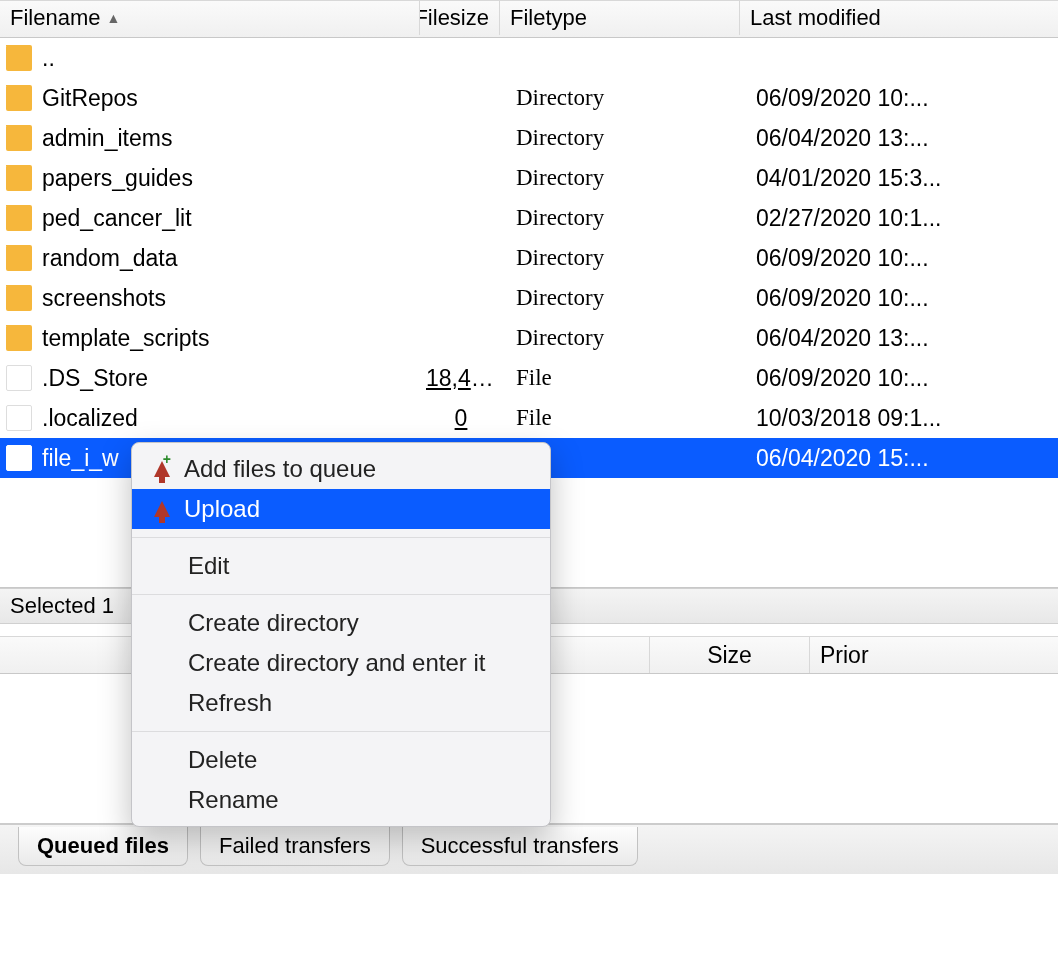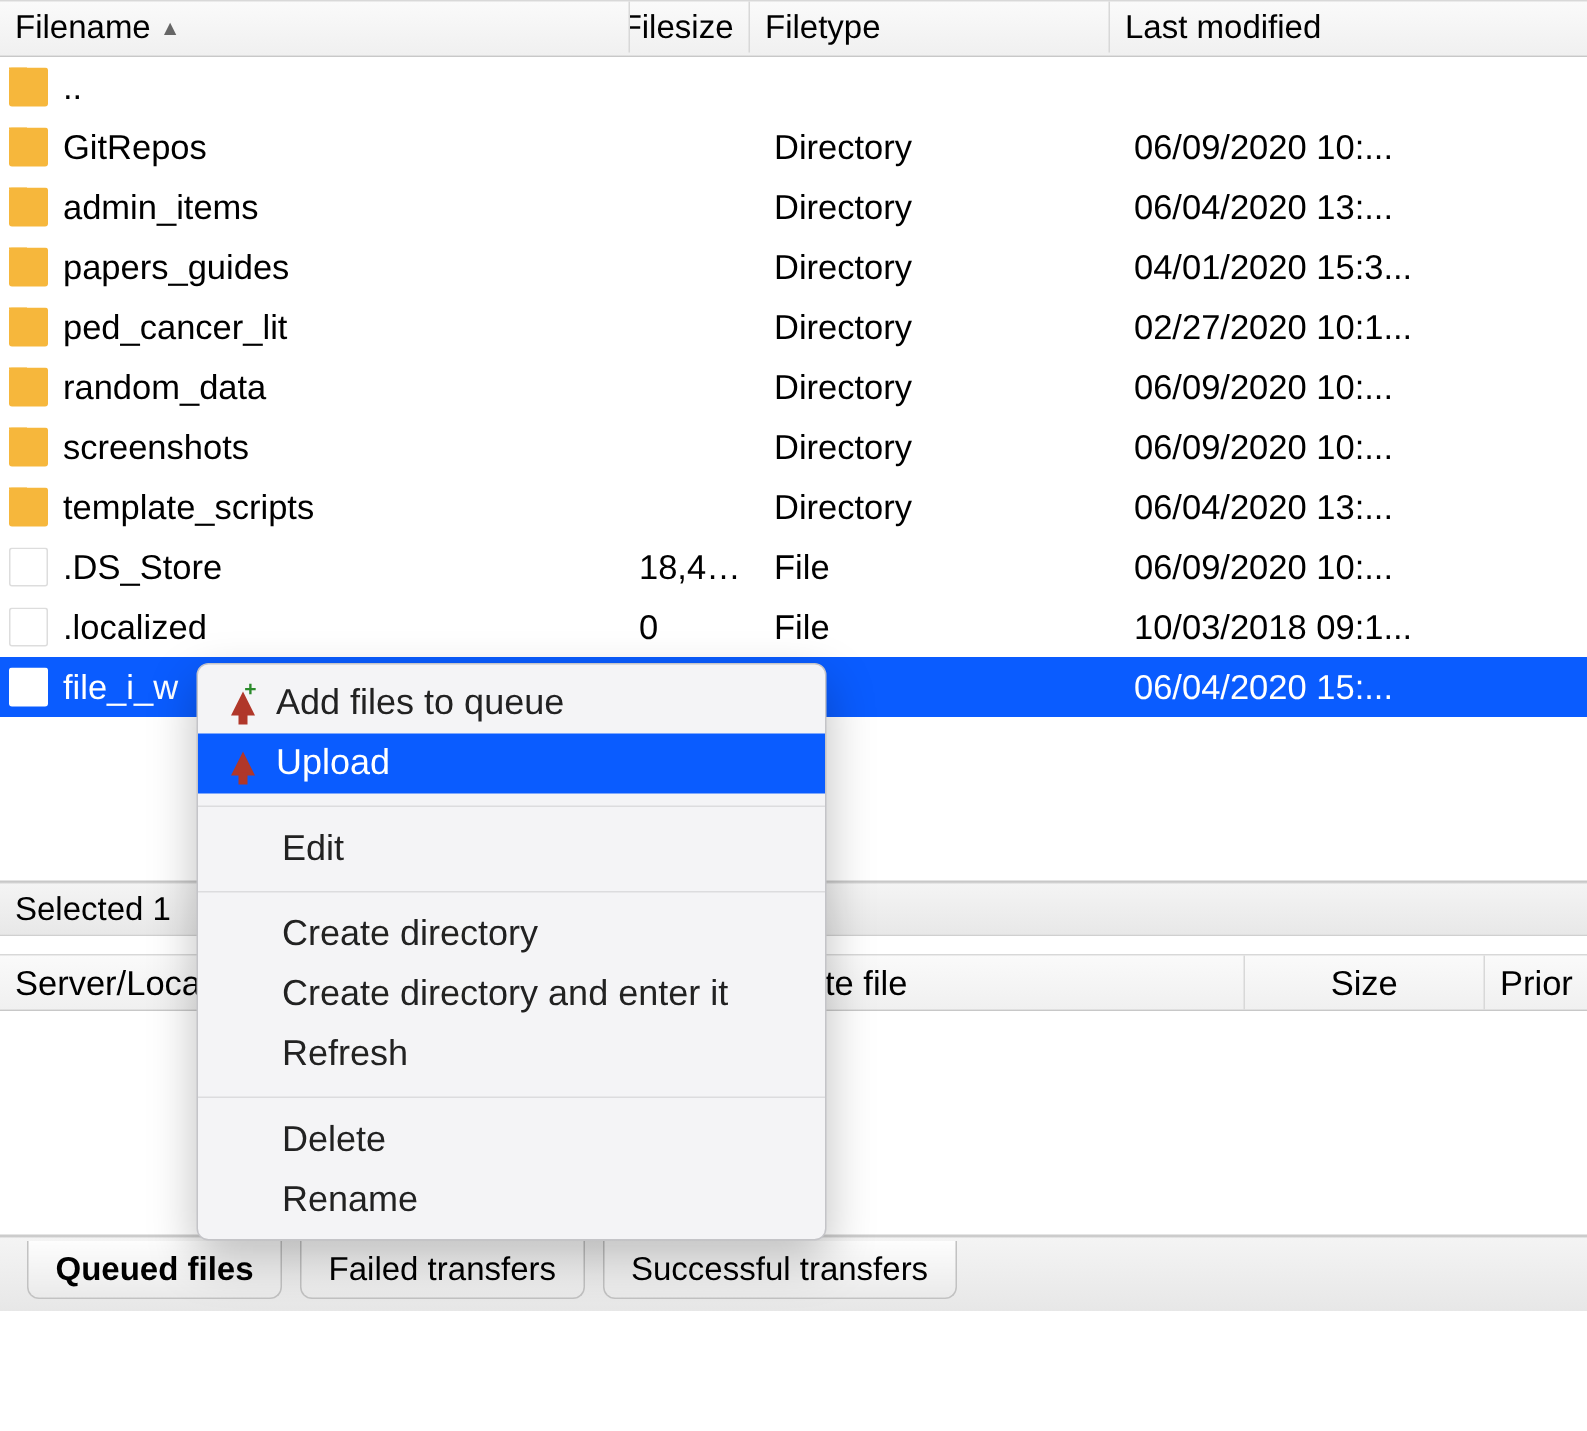--- a/index.html
+++ b/index.html
@@ -70,22 +70,22 @@
     border-radius:2px 2px 0 0;
   }
   .file-icon {
     background: #fff;
     border: 1px solid #ddd;
     border-radius: 2px;
   }
   .row.selected .file-icon { border-color:#fff; }
   .cell { overflow:hidden; white-space:nowrap; text-overflow:ellipsis; }
   .c-name { width: 420px; display:flex; align-items:center; }
-  .c-size { width: 80px; text-align:left; padding-right:10px; }
-  .c-type { width: 240px; padding-left:10px; }
+  .c-size { width: 80px; text-align:center; padding-right:10px;text-decoration:underline; }
+  .c-type { width: 240px; padding-left:10px;font-family:Liberation Serif, serif; }
   .c-mod  { flex:1; padding-left:10px; }
 
   .status-bar {
     background: linear-gradient(#f4f4f4,#e8e8e8);
     border-top: 1px solid #d0d0d0;
     border-bottom: 1px solid #d0d0d0;
     padding: 4px 10px;
     font-size: 22px;
     height: 36px;
     display:flex;align-items:center;
@@ -293,23 +293,20 @@
       <div class="cell c-type">file</div>
       <div class="cell c-mod">06/04/2020 15:...</div>
     </div>
   </div>
 
 <div class="status-bar">
   <span>Selected 1</span>
 </div>
 
 <div class="queue-header">
-  <div class="col-head" style="width:180px">
-    <span>Server/Loca</span>
-  </div>
   <div class="col-head" style="width:650px;padding-left:370px">
     <span>te file</span>
   </div>
   <div class="col-head" style="width:160px;justify-content:center">
     <span>Size</span>
   </div>
   <div class="col-head" style="flex:1;border-right:none">
     <span>Prior</span>
   </div>
 </div>

